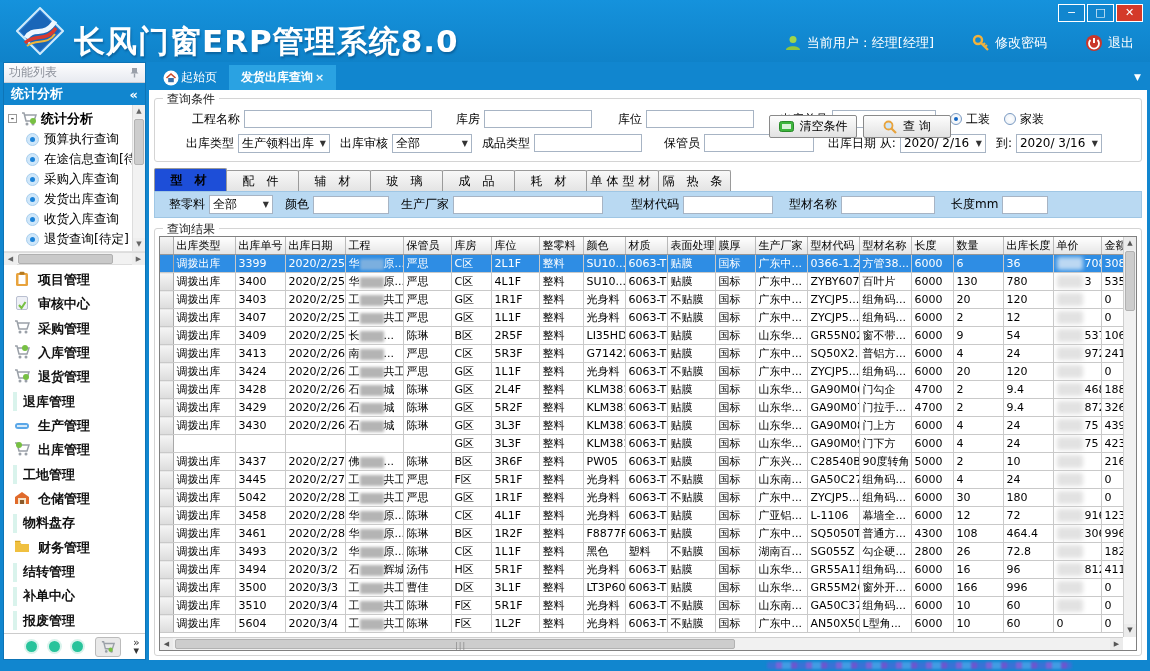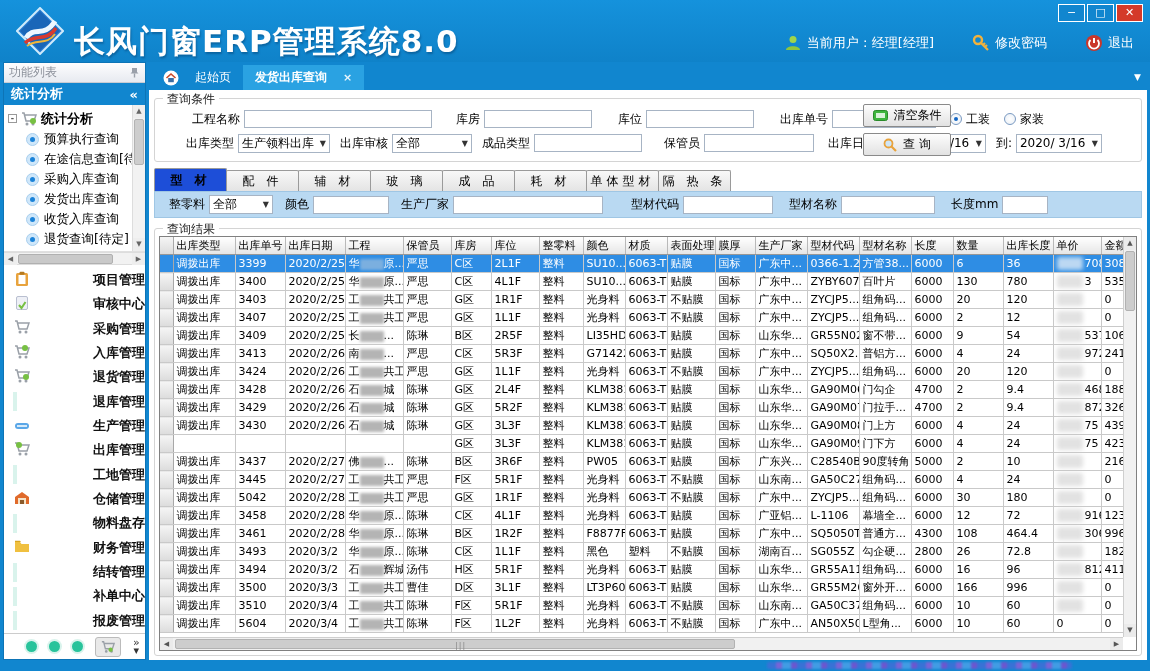--- a/index.html
+++ b/index.html
@@ -32,48 +32,48 @@
   .dot-icon { width:13px; height:13px; border-radius:50%; background:#cfe7fa; border:1px solid #a9cfee; position:relative; flex:0 0 13px; }
   .dot-icon::after { content:""; position:absolute; left:3px; top:3px; width:5px; height:5px; border-radius:50%; background:#1b83d8; }
   .vscroll { position:absolute; right:0; top:0; bottom:0; width:13px; background:#f2f2f2; border-left:1px solid #ddd; }
   .vscroll .arr { height:13px; text-align:center; font-size:7px; color:#666; line-height:13px; background:#eee; }
   .vscroll .arr.dn { position:absolute; bottom:0; left:0; right:0; }
   .vscroll .thumb { position:absolute; left:1px; right:1px; top:14px; height:46px; background:#cdcdcd; border:1px solid #b3b3b3; border-radius:2px; }
   .hscroll { height:13px; background:#f2f2f2; position:relative; border-top:1px solid #ddd; border-bottom:1px solid #ddd; }
   .hscroll .arr { position:absolute; top:0; width:13px; height:12px; text-align:center; font-size:7px; color:#666; line-height:12px; background:#eee; }
   .hscroll .thumb { position:absolute; top:1px; height:10px; background:#c9c9c9; border:1px solid #b0b0b0; border-radius:2px; }
   .menu { flex:1; display:flex; flex-direction:column; padding:3px 0 0 10px; }
-  .menu-item { flex:1; display:flex; align-items:center; gap:8px; font-size:13px; font-weight:bold; color:#111; cursor:pointer; white-space:nowrap;justify-content:space-between; }
+  .menu-item { flex:1; display:flex; align-items:center; gap:8px; font-size:13px; font-weight:bold; color:#111; cursor:pointer; white-space:nowrap; }
   .micon { width:16px; height:16px; flex:0 0 16px; display:inline-block; }
   .circle-glyph { width:13px; height:13px; border-radius:50%; background:#28c39b; box-shadow:0 0 0 2px #d9f3ec; margin-left:1px; }
   .side-footer { height:26px; border-top:1px solid #ccc; display:flex; align-items:center; gap:12px; padding-left:22px; }
   .side-footer .mini { width:11px; height:11px; border-radius:50%; background:#28c39b; box-shadow:0 0 0 2px #d9f3ec; cursor:pointer; }
   .side-footer .cartbtn { width:26px; height:20px; background:#e9e9e9; border:1px solid #bbb; border-radius:3px; display:flex; align-items:center; justify-content:center; cursor:pointer; }
   .side-footer .more { color:#333; font-size:11px; cursor:pointer; line-height:8px; text-align:center; }
 
   
   .main { flex:1; display:flex; flex-direction:column; min-width:0; }
   .tabstrip { height:28px; background:#1186cf; display:flex; align-items:stretch; padding:3px 0 0 2px; position:relative; }
-  .tab { display:flex; align-items:center; gap:16px; color:#fff; font-size:12px; padding:0 12px; cursor:pointer;justify-content:flex-end; }
+  .tab { display:flex; align-items:center; gap:2px; color:#fff; font-size:12px; padding:0 12px; cursor:pointer;justify-content:flex-end; }
   .tab.active { background:#2aa2e2; font-weight:bold; }
   .tab .x { font-size:11px; opacity:.9; cursor:pointer; }
   .tab-arrow { position:absolute; right:6px; top:10px; color:#fff; font-size:9px; cursor:pointer; }
   .content { flex:1; background:#fff; display:flex; flex-direction:column; min-height:0; padding:2px 2px 0 2px; }
 
   .groupbox { border:1px solid #d4d4d4; border-radius:3px; position:relative; margin:6px 3px 0 3px; }
   .gb-label { position:absolute; top:-8px; left:8px; background:#fff; padding:0 4px; font-size:12px; color:#222; }
   .qrow { display:flex; align-items:center; height:24px; padding:0 4px; font-size:12px; white-space:nowrap; }
   .qrow label { margin:0 4px 0 10px; }
   .tbx { height:18px; border:1px solid #a7b4c4; background:#fff; }
   .combo { height:19px; border:1px solid #a7b4c4; background:#fff; display:flex; align-items:center; justify-content:space-between; padding:0 3px; font-size:12px; cursor:pointer; }
   .combo .caret { font-size:8px; color:#333; margin-left:4px; }
   .radio { display:inline-flex; align-items:center; gap:4px; margin-left:14px; cursor:pointer; }
   .rdot { width:12px; height:12px; border-radius:50%; border:1px solid #7a9ac2; background:radial-gradient(#fff,#e8eef5); position:relative; }
   .rdot.on::after { content:""; position:absolute; left:3px; top:3px; width:4px; height:4px; border-radius:50%; background:#1467c6; }
-  .qbtns { position:absolute; right:190px; top:5px; display:flex; flex-direction:column; gap:6px; }
+  .qbtns { position:absolute; right:190px; top:16px; display:flex; gap:6px; }
   .btn { height:23px; width:88px; border:1px solid #8a8a8a; border-radius:2px; background:linear-gradient(#fdfdfd,#e2e2e2); display:flex; align-items:center; justify-content:center; gap:6px; font-size:12px; cursor:pointer; }
 
   .mat-tabs { display:flex; margin:8px 3px 0 3px; }
   .mat-tab { width:73px; height:21px; border:1px solid #9a9a9a; border-bottom:none; background:linear-gradient(#f8f8f8,#e4e4e4); font-size:12px; display:flex; align-items:center; justify-content:center; letter-spacing:4px; cursor:pointer; margin-right:-1px; border-radius:2px 2px 0 0; }
   .mat-tab.active { background:#1d4ed8; height:23px; margin-top:-2px; font-weight:bold; z-index:2;text-align:center; }
   .filter-strip { height:27px; background:#b9d9f2; border:1px solid #9fc6e4; display:flex; align-items:center; font-size:12px; padding:0 6px; margin:0 3px; white-space:nowrap; }
   .filter-strip label { margin:0 4px 0 12px; }
   .filter-strip label:first-child { margin-left:8px; }
 
   

